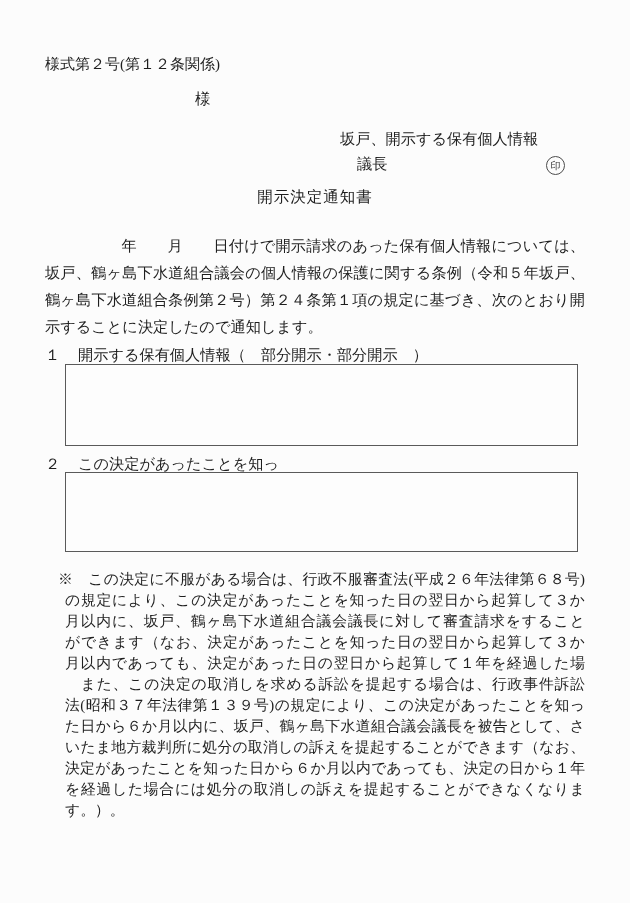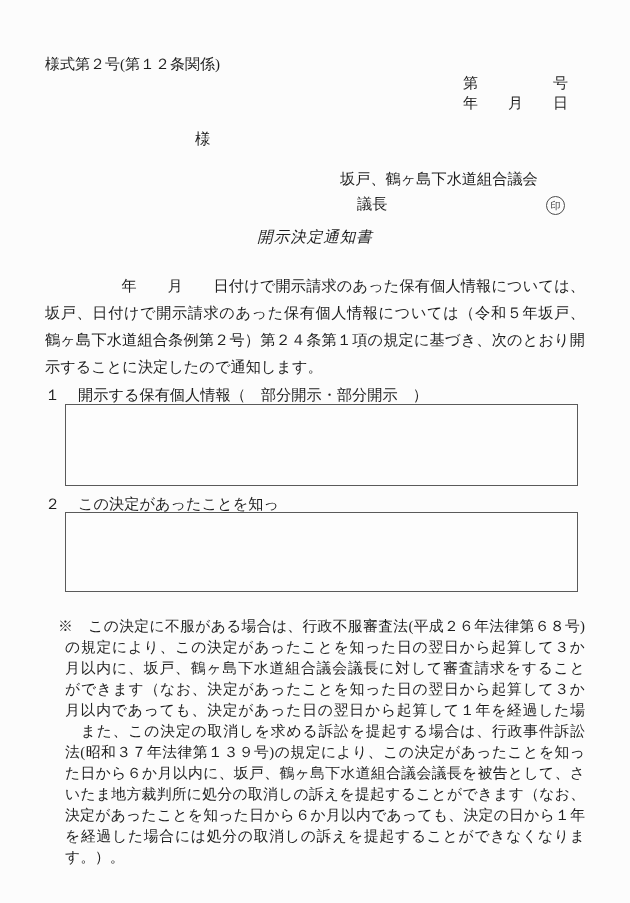--- a/index.html
+++ b/index.html
@@ -63,21 +63,20 @@
     font-size: 10px;
     color: #333;
     flex: 0 0 auto;
   }
   .doc-title {
     margin-top: 11px;
     text-align: center;
     font-size: 15.5px;
     line-height: 22px;
     letter-spacing: 1px;
-    font-style: italic;
   }
   .body-para {
     margin-top: 24px;
     font-size: 15.2px;
   }
   .body-para .jline { line-height: 27px; }
   .jline {
     text-align: justify;
     text-align-last: justify;
     text-justify: inter-character;
@@ -96,57 +95,53 @@
     margin-top: 1px;
     width: 513px;
     border: 1px solid #5a5a5a;
     background: #fdfdfd;
   }
   .fill-box.box-1 { height: 82px; }
   .fill-box.box-2 { height: 80px; }
   .section-2 { margin-top: 9px; }
   .section-2 + .fill-box { margin-top: 0; }
   .note-block {
-    margin-top: 24px;
+    margin-top: 17px;
     padding-left: 20px;
     font-size: 14.8px;
   }
   .note-block .jline { line-height: 21px; }
   .note-para-1 .jline:first-child { margin-left: -7px; }
 </style>
 </head>
 <body>
 
 <div class="page">
 
   <div class="form-number">様式第２号(第１２条関係)</div>
 
-  <div class="doc-number-block">
-    <div>第　　　　　号</div>
-    <div>年　　月　　日</div>
-  </div>
 
   <div class="addressee-line">
     <span>様</span>
   </div>
 
-  <div class="sender-org">坂戸、鶴ヶ島下水道組合議会</div>
+  <div class="sender-org">坂戸、開示する保有個人情報</div>
 
   <div class="sender-line">
     <span>議長</span>
     <span class="seal">
       <span>印</span>
     </span>
   </div>
 
   <div class="doc-title">開示決定通知書</div>
 
   <div class="body-para">
       <div class="jline">　　　　　年　　月　　日付けで開示請求のあった保有個人情報については、</div>
-      <div class="jline">坂戸、日付けで開示請求のあった保有個人情報については（令和５年坂戸、</div>
+      <div class="jline">坂戸、鶴ヶ島下水道組合議会の個人情報の保護に関する条例（令和５年坂戸、</div>
       <div class="jline">鶴ヶ島下水道組合条例第２号）第２４条第１項の規定に基づき、次のとおり開</div>
       <div class="jline last">示することに決定したので通知します。</div>
     </div>
 
   <div class="section-heading">
     <span class="sec-num">１</span>
     <span>開示する保有個人情報（　部分開示・部分開示　）</span>
   </div>
   <div class="fill-box box-1"></div>
 

